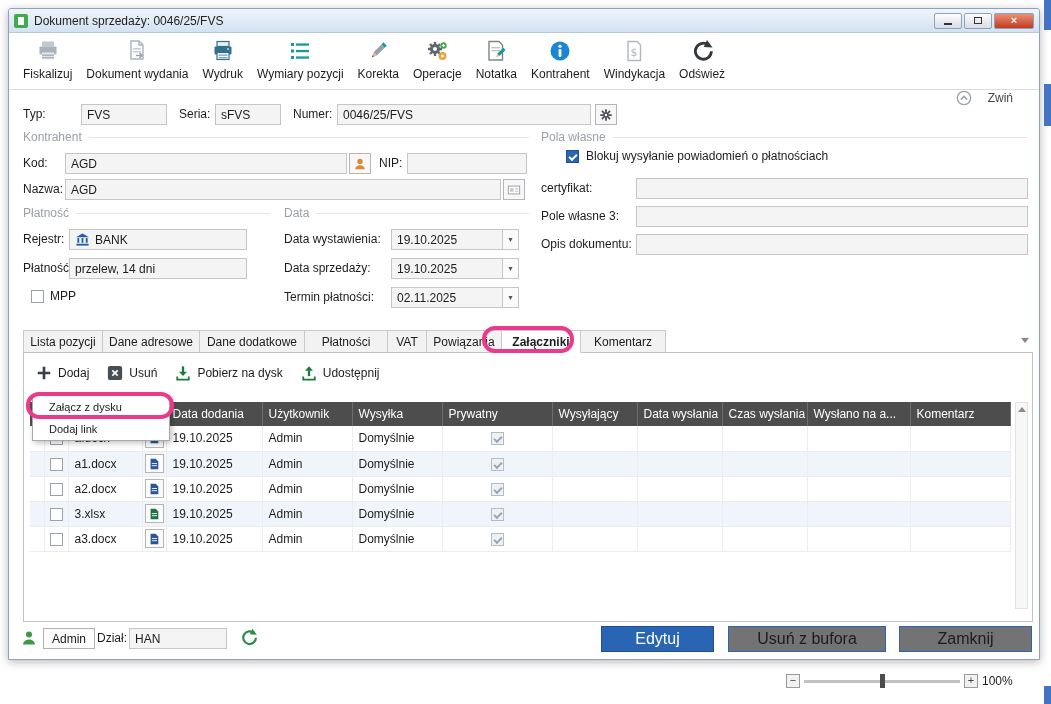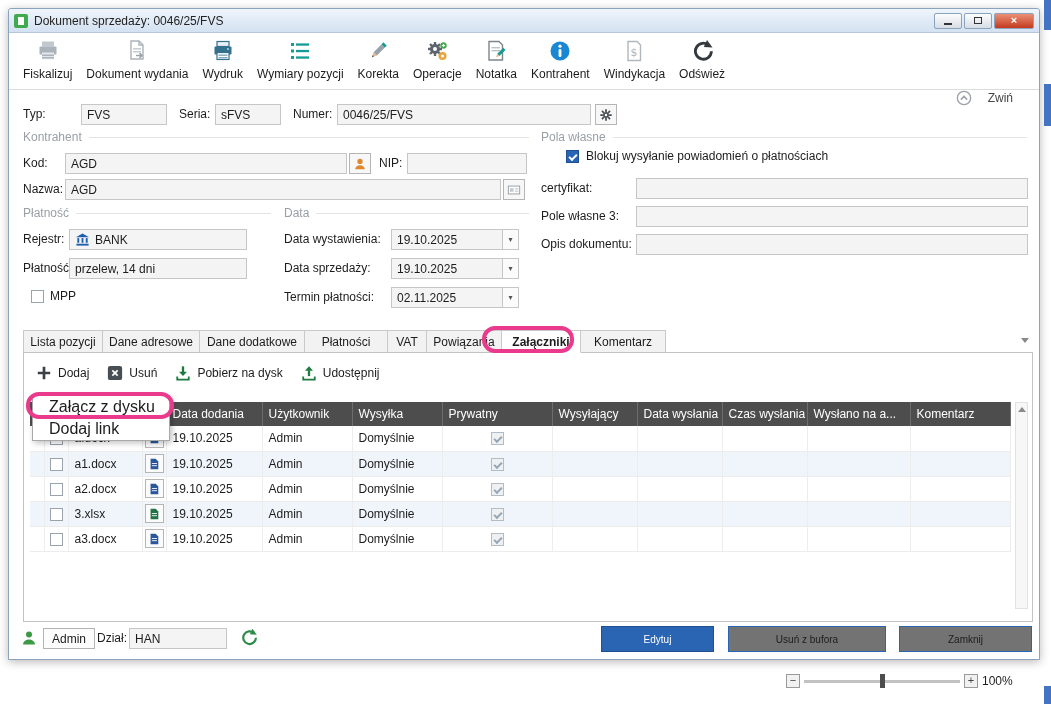--- a/index.html
+++ b/index.html
@@ -72,26 +72,26 @@
   .attach tr.alt td { background:#eff5fb; }
   .attach td.c { text-align:center; padding:0; }
   .file-btn { display:inline-flex; width:19px; height:19px; border:1px solid #b5b5b5; background:#fbfbfb;
               align-items:center; justify-content:center; vertical-align:middle; }
   .vscroll { position:absolute; right:4px; top:49px; width:13px; height:207px; background:#f7f7f7; border:1px solid #e2e2e2; }
   .vscroll .up { width:0; height:0; margin:4px auto 0; border-left:4px solid transparent; border-right:4px solid transparent; border-bottom:5px solid #8a8a8a; }
 
   
   .menu { position:absolute; left:8px; top:42px; width:138px; background:#fff; border:1px solid #a8a8a8;
           box-shadow:2px 2px 6px rgba(0,0,0,.25); z-index:6; }
-  .menu-item { height:22px; line-height:22px; padding-left:16px; font-size:16px; background:#fff; }
+  .menu-item { height:22px; line-height:22px; padding-left:16px; font-size:11px; background:#fff; }
 
   
   .status-box { position:absolute; height:21px; border:1px solid #b3b3b3; background:#fcfcfc;
                 display:flex; align-items:center; padding:0 8px; font-size:12px; }
-  .btn { position:absolute; height:26px; display:flex; align-items:center; justify-content:center; font-size:10px; cursor:default; }
+  .btn { position:absolute; height:26px; display:flex; align-items:center; justify-content:center; font-size:16px; cursor:default; }
   .btn.primary { background:#2a65b4; color:#fff; border:1px solid #1e4f92; }
   .btn.secondary { background:#737373; color:#1c1c1c; border:1px solid #2a65b4; }
 
   
   .zoom-btn { position:absolute; width:14px; height:14px; border:1px solid #9a9a9a; background:#f1f1f1;
               font-size:11px; line-height:11px; text-align:center; color:#444; }
   .zoom-track { position:absolute; left:804px; top:680px; width:156px; height:3px; background:#c2c2c2; }
   .zoom-handle { position:absolute; left:880px; top:674px; width:5px; height:14px; background:#4d4d4d; }
   .zoom-label { position:absolute; left:982px; top:674px; font-size:12px; }
 

